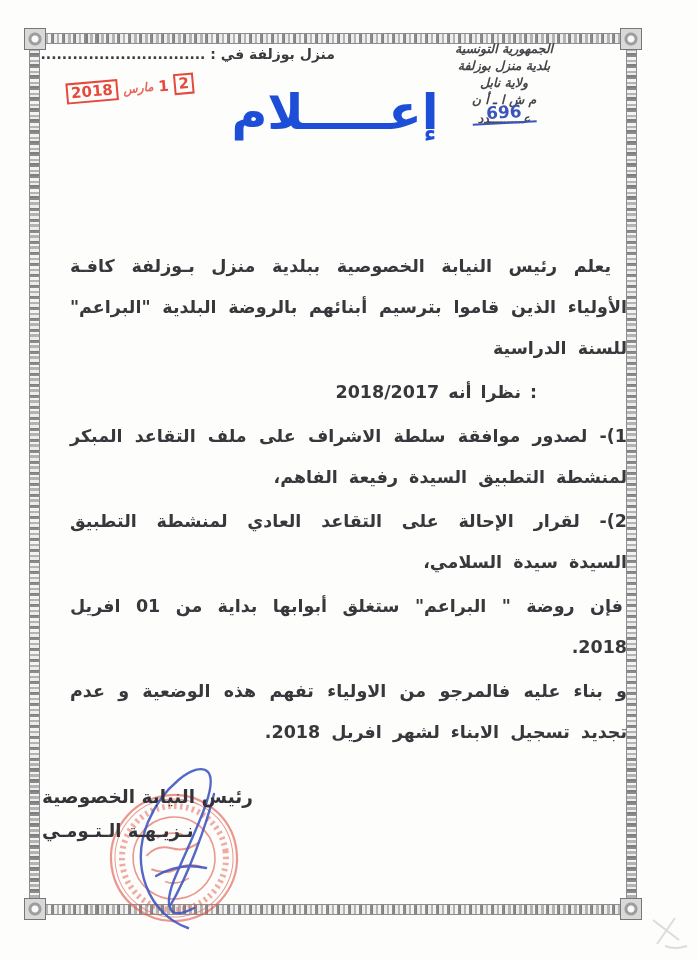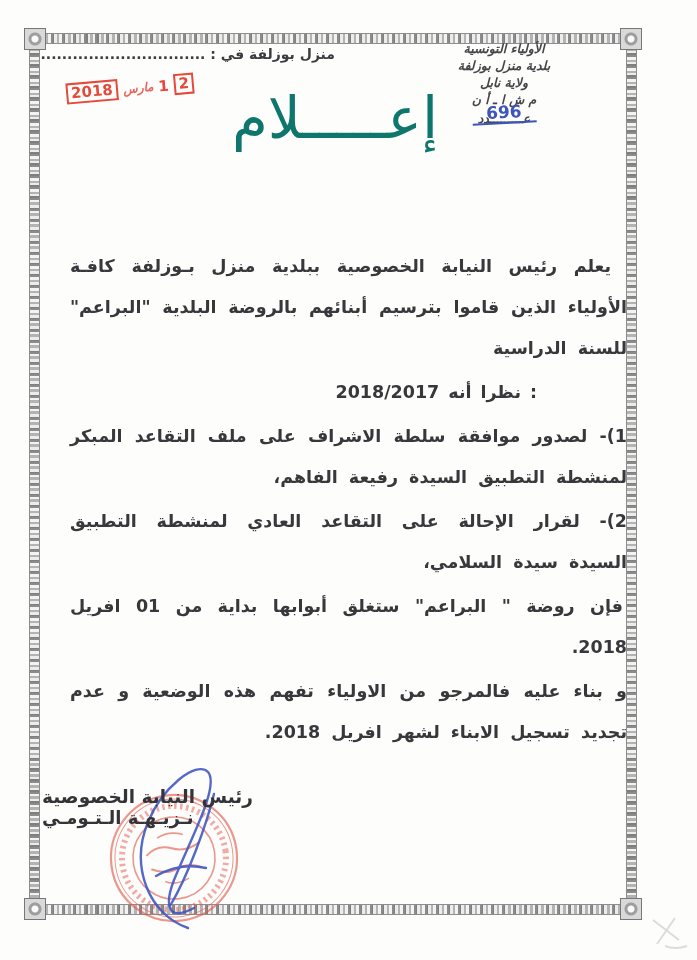--- a/index.html
+++ b/index.html
@@ -26,33 +26,33 @@
   .date-stamp{position:absolute;left:66px;top:78px;display:flex;direction:ltr;align-items:center;gap:5px;
     color:#e23a2c;font-weight:700;font-size:15px;transform:rotate(-5deg);opacity:.92;}
   .date-stamp .boxed{border:2px solid #e23a2c;padding:0 3px;line-height:17px;}
   .date-stamp .month{font-size:12px;font-style:italic;transform:rotate(-2deg);opacity:.85;}
   .gov-header{position:absolute;left:398px;top:40px;width:212px;text-align:center;direction:rtl;
     font-size:12.5px;line-height:17px;font-weight:700;font-style:italic;color:#45454a;}
   .num-line{position:relative;display:inline-block;margin-top:2px;font-style:italic;font-weight:700;color:#45454a;}
   .blue-696{position:absolute;left:50%;top:-6px;transform:translateX(-50%) rotate(-3deg);
     color:#3b55bb;font-size:17px;font-style:normal;border-bottom:2px solid #3b55bb;padding:0 14px 1px 14px;}
   .doc-title{position:absolute;left:170px;top:84px;width:330px;text-align:center;direction:rtl;
-    font-size:58px;font-weight:400;color:#0f766e;letter-spacing:-1px;}
+    font-size:49px;font-weight:700;color:#1d4ed8;letter-spacing:-1px;}
   
   .doc-body{position:absolute;right:67px;top:243px;width:563px;direction:rtl;text-align:justify;
     font-size:17.5px;line-height:41px;font-weight:700;color:#38383c;word-spacing:5px;}
   .para{margin:3px;}
   .p1{text-indent:16px;}
   .p1-tail{direction:ltr;display:flex;justify-content:flex-end;align-items:flex-end;
     padding-right:93px;gap:9px;line-height:41px;}
   .closing1{text-indent:4px;}
   
   .signature{position:absolute;left:42px;top:786px;width:285px;direction:rtl;text-align:left;
     font-size:18.5px;font-weight:700;color:#333338;}
-  .sig-name{font-size:18px;}
+  .sig-name{margin-top:13px;font-size:18px;}
   .stamp-svg{position:absolute;left:92px;top:770px;pointer-events:none;}
   .bluesig-svg{position:absolute;left:110px;top:756px;pointer-events:none;}
   .corner-mark{position:absolute;left:645px;top:910px;pointer-events:none;}
 </style>
 </head>
 <body>
 
 <div class="paper">
 
   <div class="frame">
@@ -72,21 +72,21 @@
   </div>
 
   <div class="date-stamp">
     <span class="boxed">2018</span>
     <span class="month">مارس</span>
     <span>1</span>
     <span class="boxed">2</span>
   </div>
 
   <div class="gov-header">
-    <div>الأولياء  التونسية</div>
+    <div>الجمهورية  التونسية</div>
     <div>بلدية منزل بوزلفة</div>
     <div>ولاية نابل</div>
     <div>م ش ا ـ أ ن</div>
     <span class="num-line">
       <span>عـــــــــدد</span>
       <span class="blue-696">696</span>
     </span>
   </div>
 
   <div class="doc-title">إعـــــلام</div>

